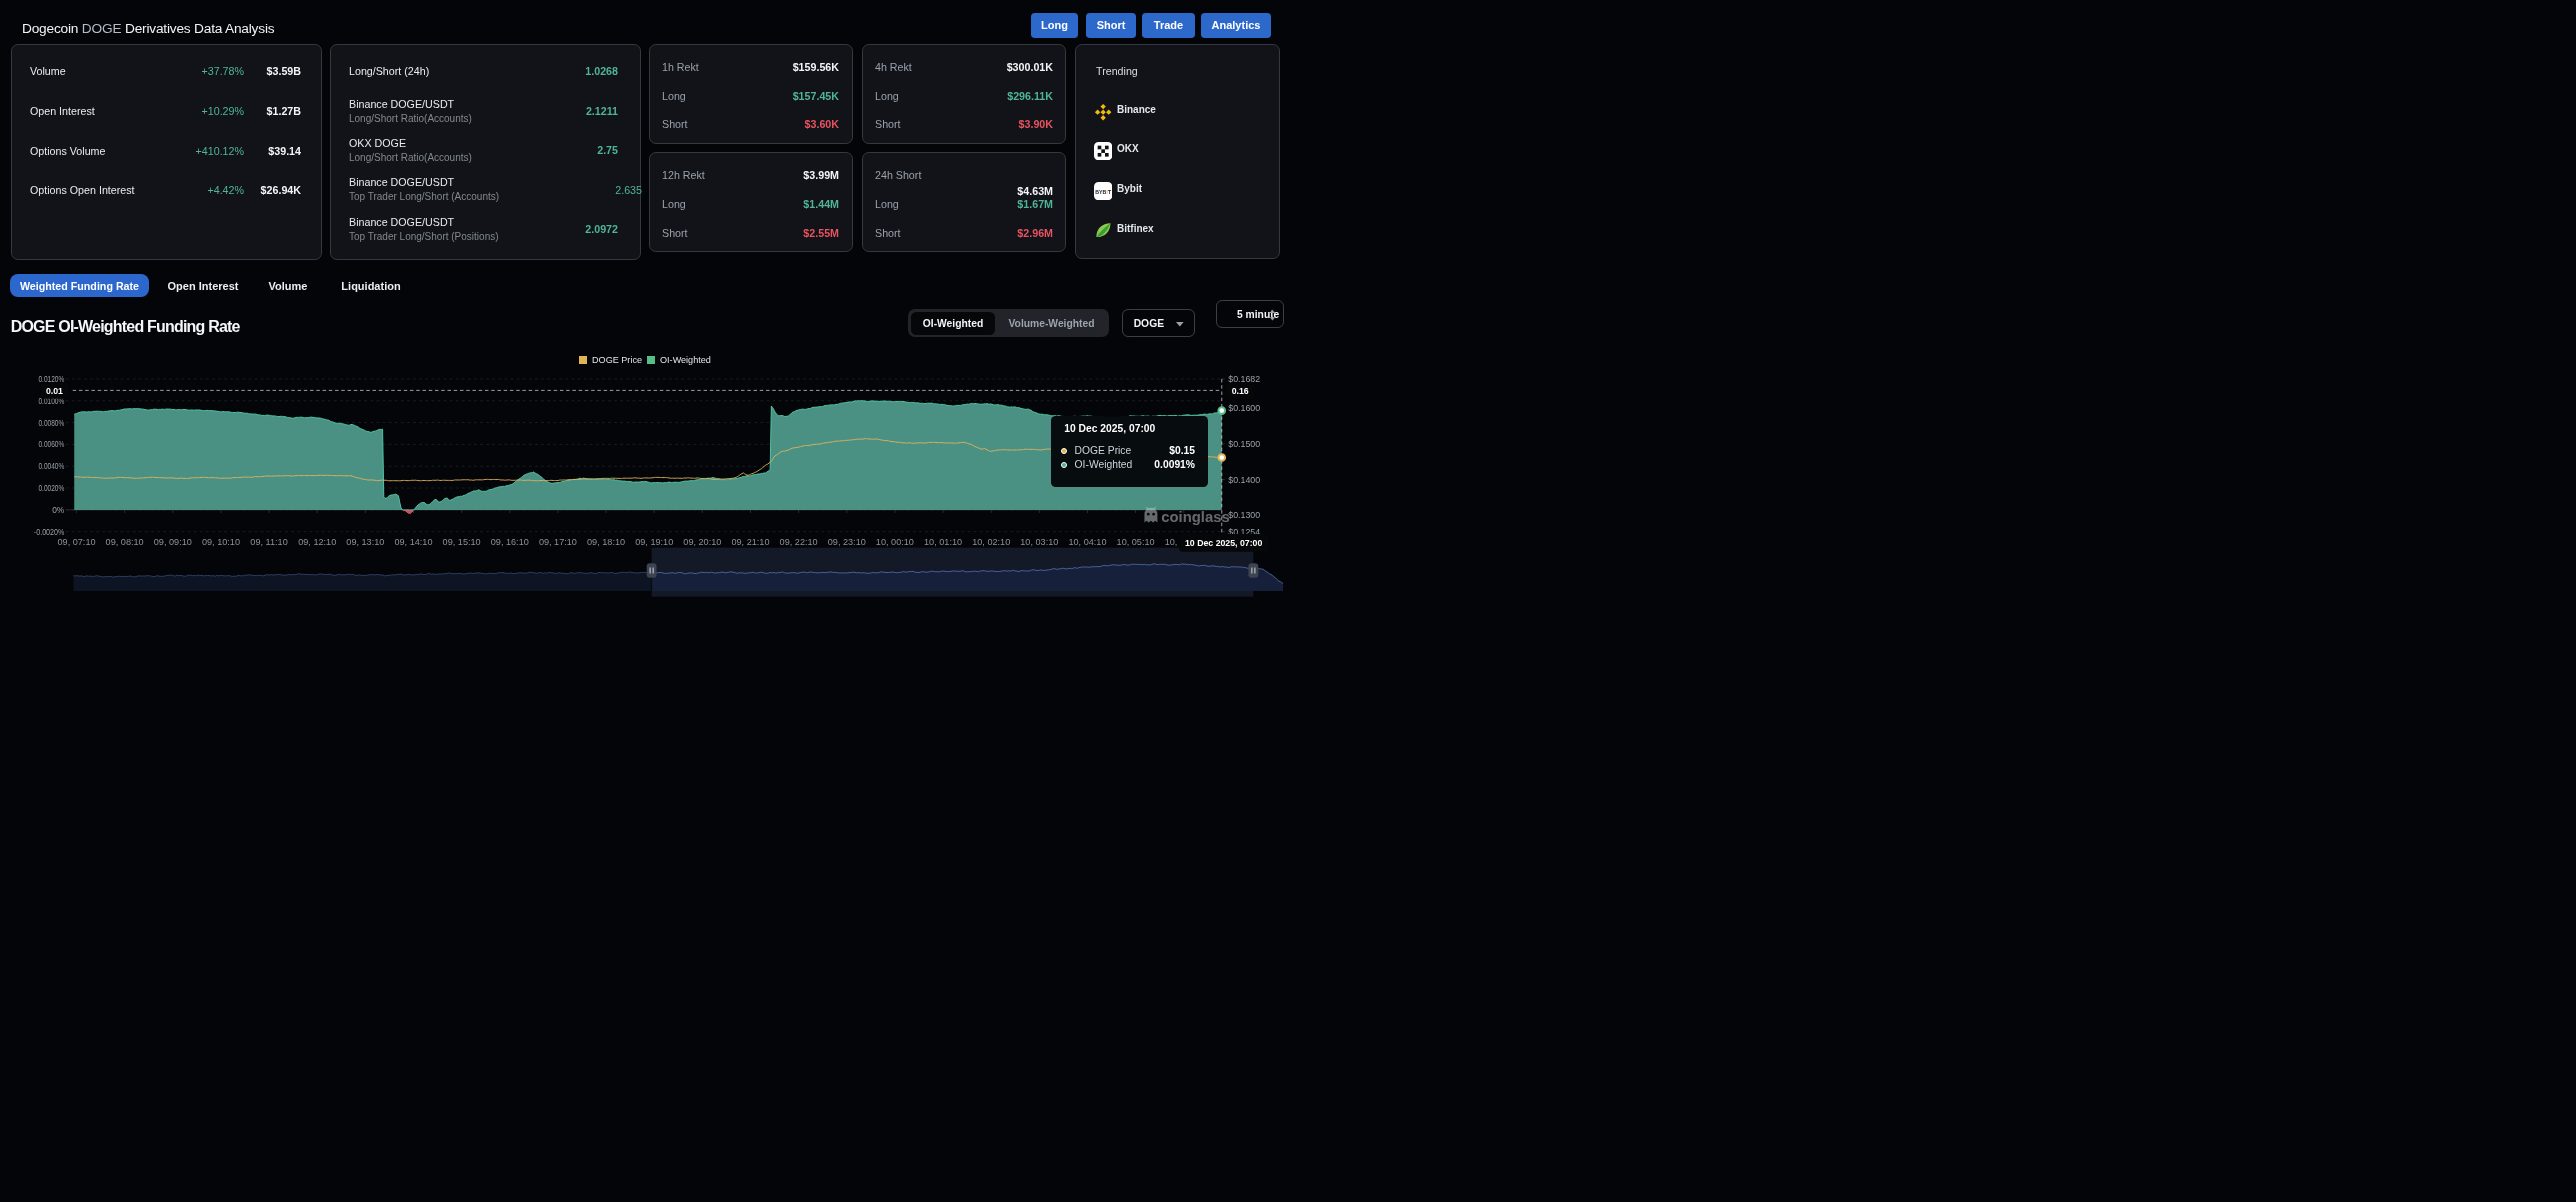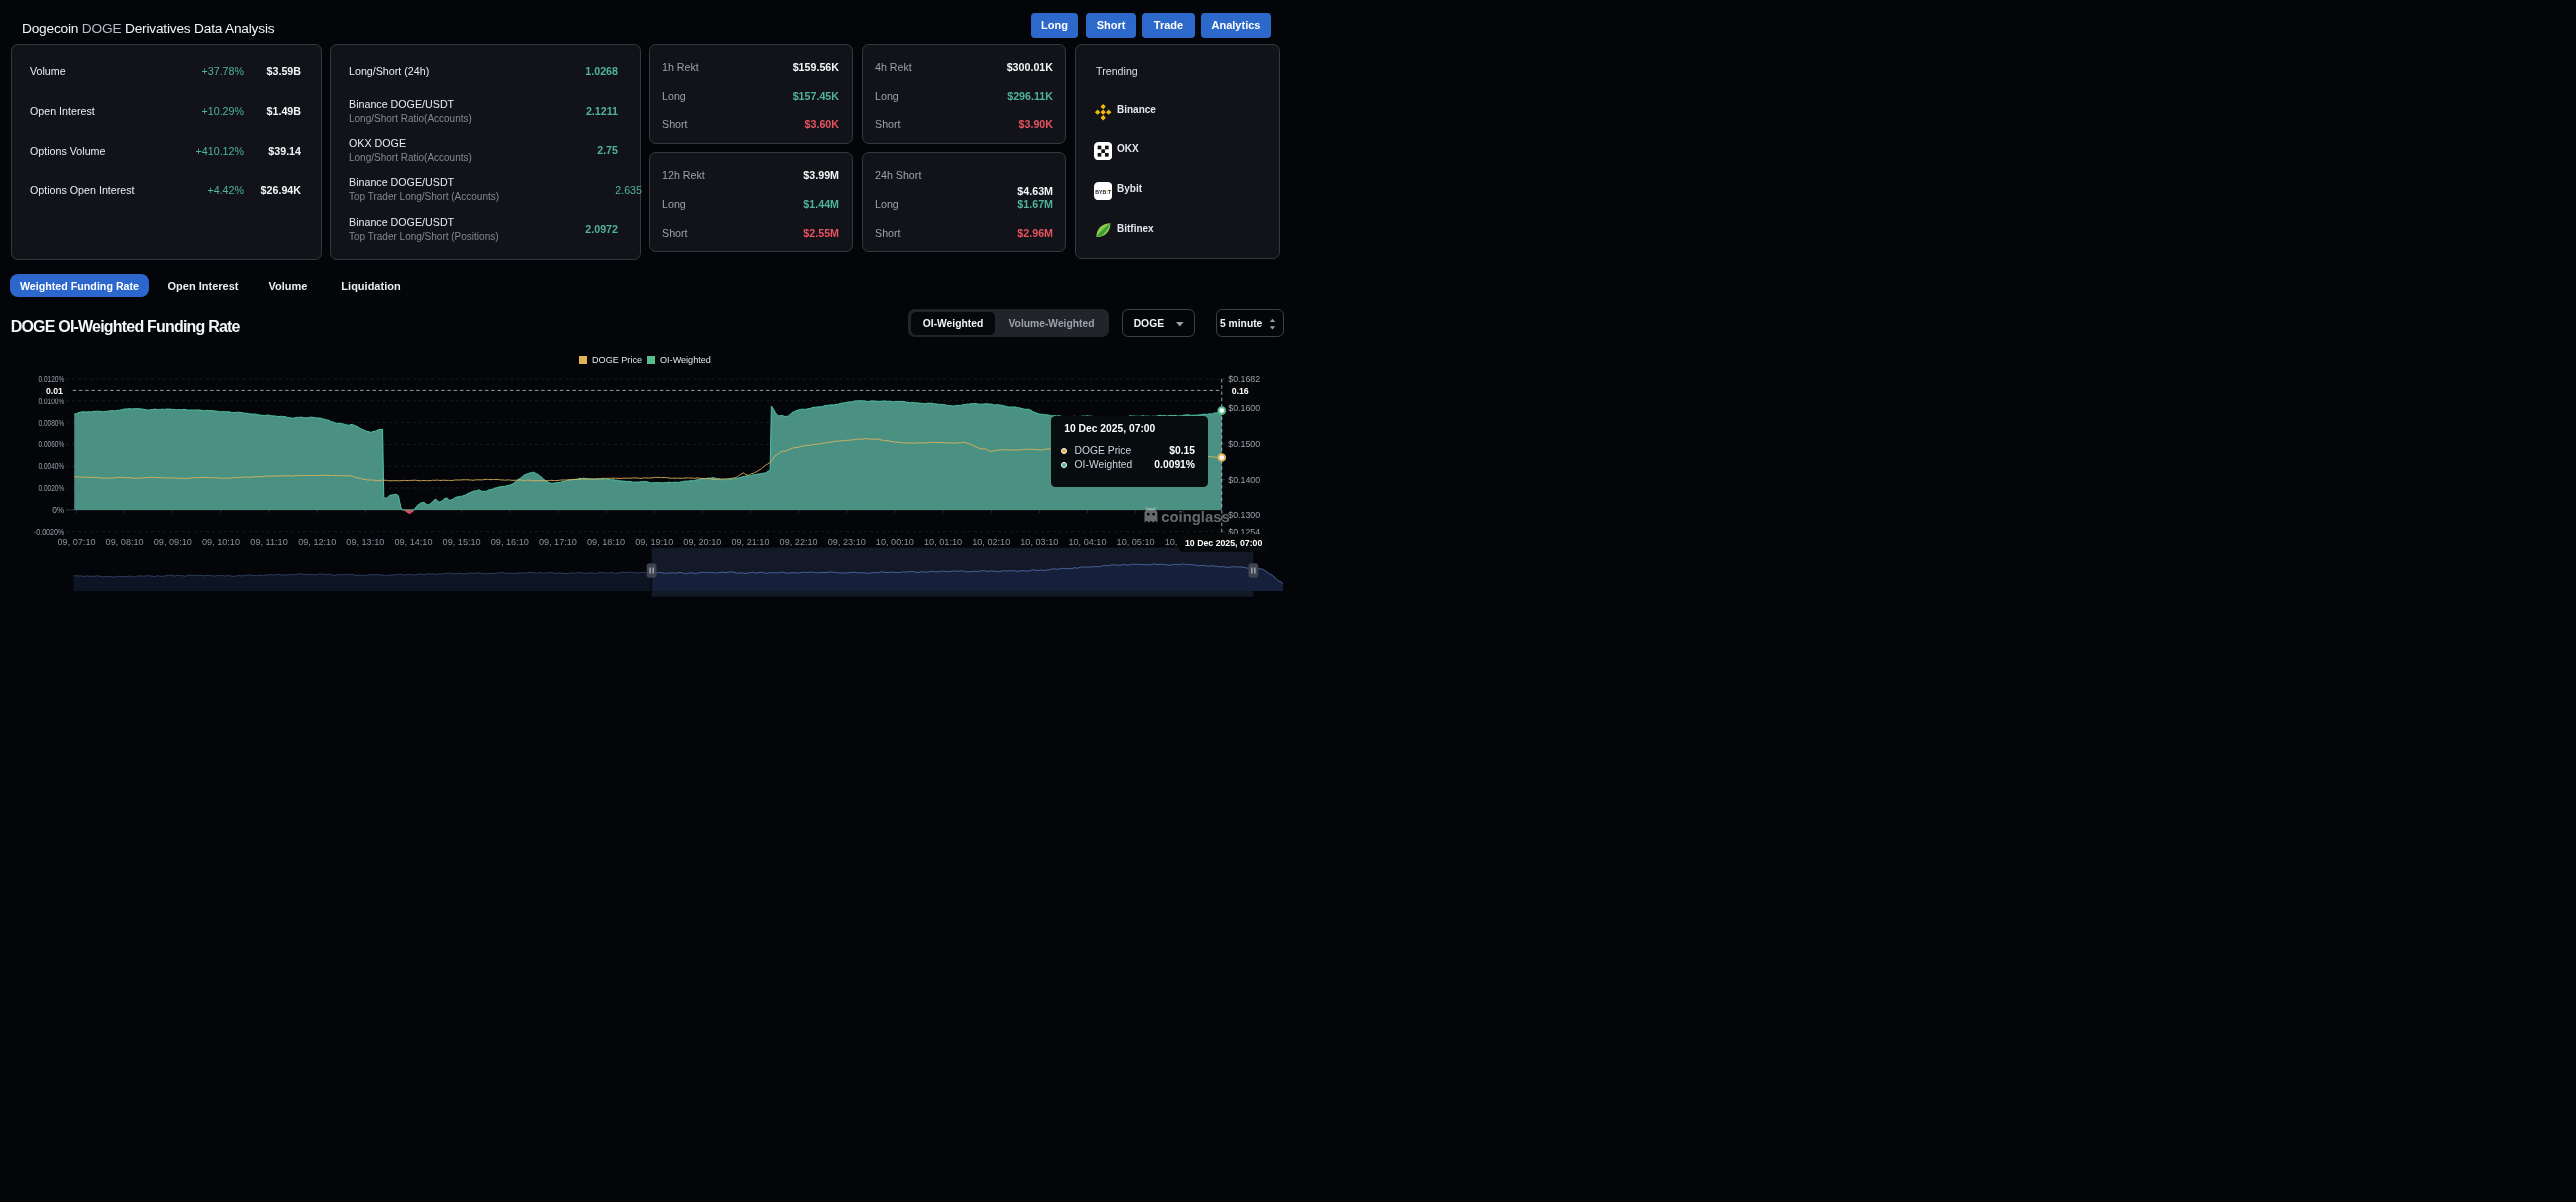--- a/index.html
+++ b/index.html
@@ -18,21 +18,21 @@
 <div class="btn" style="left:1031px;width:47px">Long</div>
 <div class="btn" style="left:1086px;width:50px">Short</div>
 <div class="btn" style="left:1142px;width:53px">Trade</div>
 <div class="btn" style="left:1201px;width:70px">Analytics</div>
 <div class="card" style="left:10.7px;top:44px;width:311px;height:216px"></div>
 <div class="lab" style="left:30px;top:64px;color:#e9ecef">Volume</div>
 <div class="val green" style="left:168px;width:76px;top:64px">+37.78%</div>
 <div class="val white" style="left:221px;width:80px;top:64px;font-weight:600">$3.59B</div>
 <div class="lab" style="left:30px;top:104px;color:#e9ecef">Open Interest</div>
 <div class="val green" style="left:168px;width:76px;top:104px">+10.29%</div>
-<div class="val white" style="left:221px;width:80px;top:104px;font-weight:600">$1.49B</div>
+<div class="val white" style="left:221px;width:80px;top:104px;font-weight:600">$1.27B</div>
 <div class="lab" style="left:30px;top:144px;color:#e9ecef">Options Volume</div>
 <div class="val green" style="left:168px;width:76px;top:144px">+410.12%</div>
 <div class="val white" style="left:221px;width:80px;top:144px;font-weight:600">$39.14</div>
 <div class="lab" style="left:30px;top:183px;color:#e9ecef">Options Open Interest</div>
 <div class="val green" style="left:168px;width:76px;top:183px">+4.42%</div>
 <div class="val white" style="left:221px;width:80px;top:183px;font-weight:600">$26.94K</div>
 <div class="card" style="left:330px;top:44px;width:311px;height:216px"></div>
 <div class="lab" style="left:349px;top:64px;color:#e9ecef">Long/Short (24h)</div>
 <div class="val green" style="left:495px;width:123px;top:64px;font-weight:600">1.0268</div>
 <div class="lab" style="left:349px;top:97px;color:#e9ecef">Binance DOGE/USDT</div>
@@ -105,21 +105,21 @@
 <div class="tabtxt" style="left:288px">Volume</div>
 <div class="tabtxt" style="left:371px">Liquidation</div>
 <div style="position:absolute;left:10.7px;top:318px;font-size:16px;letter-spacing:-0.8px;font-weight:bold;color:#f4f6f8">DOGE OI-Weighted Funding Rate</div>
 <div style="position:absolute;left:908px;top:309px;width:201px;height:28px;background:#222429;border-radius:6.9px"></div>
 <div style="position:absolute;left:911px;top:312px;width:84px;height:22.5px;background:#060708;border-radius:5.3px;color:#f2f4f6;font-size:10.3px;font-weight:600;display:flex;align-items:center;justify-content:center">OI-Weighted</div>
 <div style="position:absolute;left:998px;top:312px;width:107px;height:22.5px;color:#9ba3ad;font-size:10.3px;font-weight:600;display:flex;align-items:center;justify-content:center">Volume-Weighted</div>
 <div style="position:absolute;left:1122px;top:309px;width:73px;height:28px;border:0.8px solid #3b4048;border-radius:6.1px;color:#f2f4f6;font-size:10.3px;font-weight:600;display:flex;align-items:center;padding-left:10.7px">DOGE
 <svg width="7.6" height="4.6" viewBox="0 0 10 6" style="position:absolute;right:10px;top:12.2px">
       <path d="M0,0 L10,0 L5,6 Z" fill="#9aa1a9"></path>
     </svg></div>
-<div style="position:absolute;left:1216px;top:309px;width:68px;height:28px;border:0.8px solid #3b4048;border-radius:6.1px;color:#f2f4f6;font-size:10.3px;font-weight:600;display:flex;align-items:center;padding-left:3px">5 minute
+<div style="position:absolute;left:1216px;top:300px;width:68px;height:28px;border:0.8px solid #3b4048;border-radius:6.1px;color:#f2f4f6;font-size:10.3px;font-weight:600;display:flex;align-items:center;padding-left:20px">5 minute
 <svg width="6.9" height="12.2" viewBox="0 0 9 16" style="position:absolute;right:6.9px;top:8.4px">
       <path d="M4.5,1 L8,5.2 L1,5.2 Z" fill="#9aa1a9"></path>
       <path d="M4.5,15 L8,10.8 L1,10.8 Z" fill="#9aa1a9"></path>
     </svg></div>
 <div style="position:absolute;left:579px;top:356px;width:8.4px;height:8.4px;background:#e0b454"></div>
 <div style="position:absolute;left:592px;top:355px;font-size:9.1px;color:#e2e6ea">DOGE Price</div>
 <div style="position:absolute;left:647px;top:356px;width:8.4px;height:8.4px;background:#57bd88"></div>
 <div style="position:absolute;left:660px;top:355px;font-size:9.1px;color:#e2e6ea">OI-Weighted</div>
 <svg width="1288" height="601" viewBox="0 0 1690 789" style="position:absolute;left:0;top:0">
 <line x1="86.0" y1="497.5" x2="1603.5" y2="497.5" stroke="#222529" stroke-width="1" stroke-dasharray="3.5 4.5"></line>

